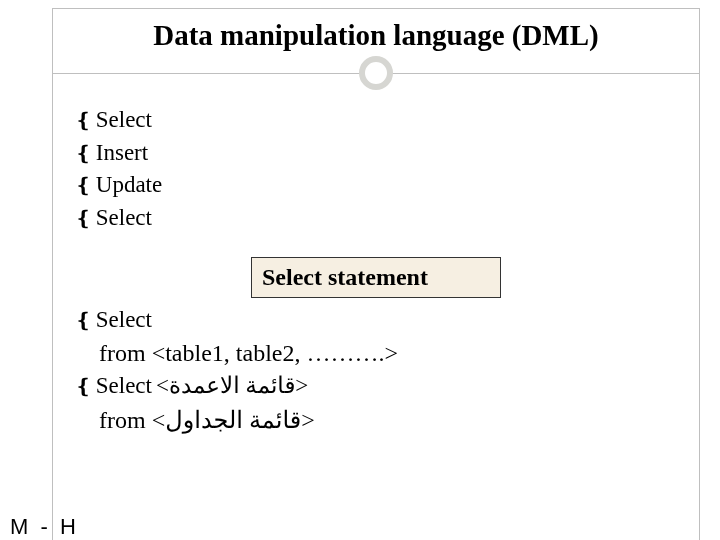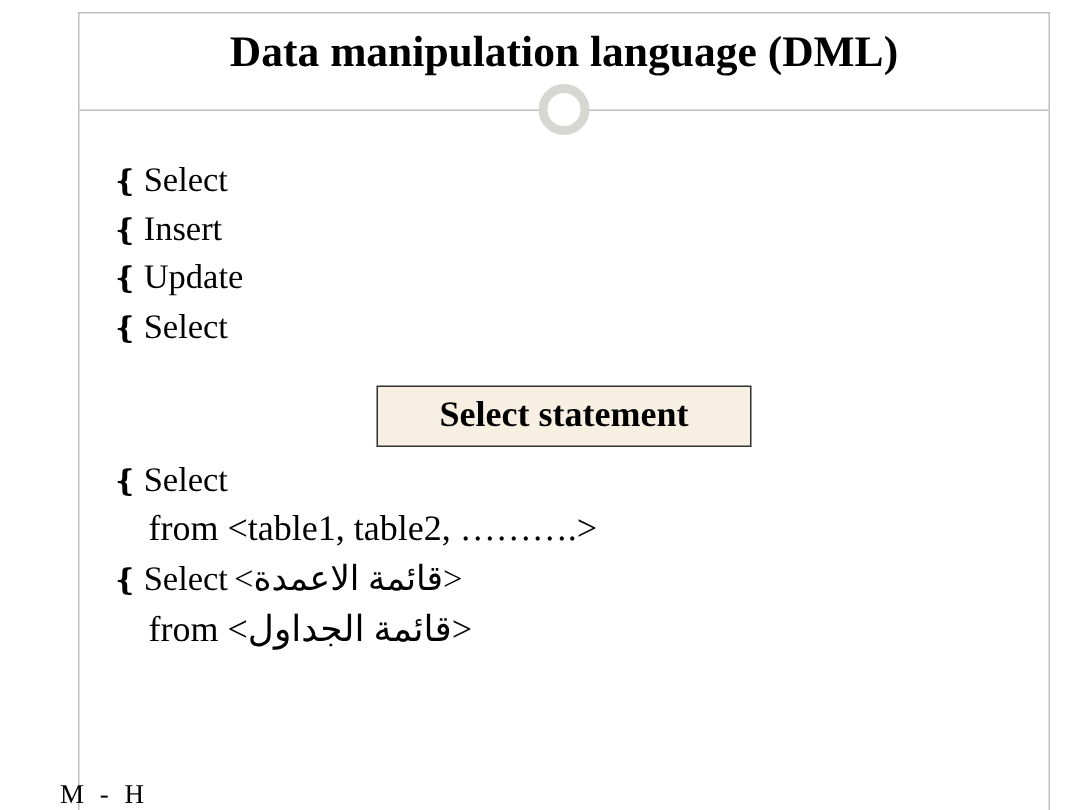--- a/index.html
+++ b/index.html
@@ -72,34 +72,32 @@
     padding-left: 24px;
     font-size: 24px;
     line-height: 1.42;
   }
   .spacer { height: 20px; }
   .box {
     margin: 2px auto 6px;
     width: 250px;
     border: 1px solid #333;
     background: #f6efe2;
-    text-align: center;
     font-size: 24px;
     font-weight: bold;
     padding: 6px 10px;
   }
   .footer {
     position: absolute;
     left: 10px;
     bottom: 0px;
-    font-family: Liberation Serif, serif;
-    font-size: 18px;
+    font-family: Liberation Sans, sans-serif;
+    font-size: 22px;
     letter-spacing: 3px;
     color: #000;
-    margin-left: 30px;
   }
   .rtl { direction: rtl; unicode-bidi: embed; }
 </style>
 </head>
 <body>
 
 <div class="slide-frame">
 
   <div class="title-block">
     <div class="title">Data manipulation language (DML)</div>

